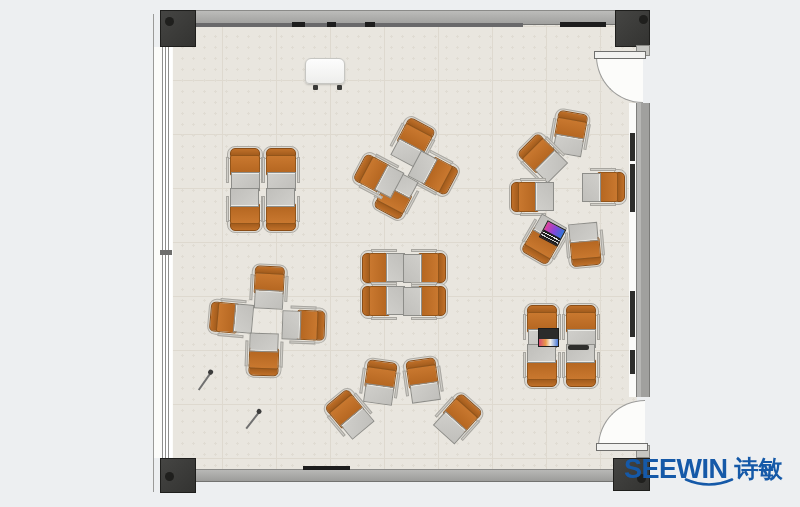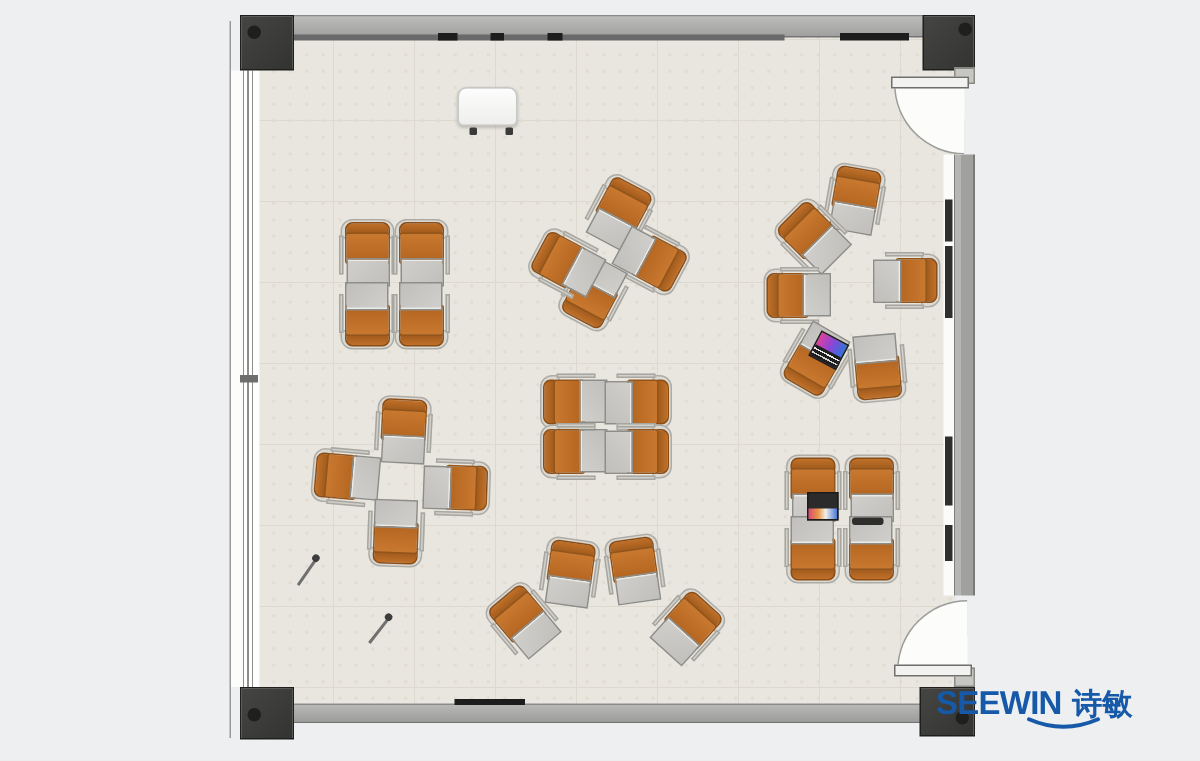--- a/index.html
+++ b/index.html
@@ -64,23 +64,23 @@
     background:linear-gradient(90deg,#d84a72,#e89a4a 35%,#f2efe8 60%,#4a7ad8);}
   .tablet{position:absolute;background:#2e2e2c;border-radius:2px;}
   .flipchart{position:absolute;background:linear-gradient(#fdfdfd,#eeeeec);border:1px solid #c6c6c2;border-radius:6px 6px 4px 4px;box-shadow:0 1px 2px rgba(0,0,0,.18);}
   .flipchart i{position:absolute;width:5px;height:5px;background:#3a3a38;border-radius:1px;display:block;}
   .pencil{position:absolute;width:8px;height:26px;}
   .pencil::before{content:'';position:absolute;left:3px;top:4px;width:2px;height:20px;background:#707070;}
   .pencil::after{content:'';position:absolute;left:1px;top:0;width:5px;height:5px;border-radius:50%;background:#3c3c3c;}
 
   
   #logo{position:absolute;left:624px;top:452px;height:34px;display:flex;align-items:center;gap:7px;color:var(--brand,#1559a8);}
-  #logo .wordmark{position:relative;font-size:22px;font-weight:bold;letter-spacing:-.5px;line-height:1;}
+  #logo .wordmark{position:relative;font-size:27px;font-weight:bold;letter-spacing:-.5px;line-height:1;}
   #logo .swoosh{position:absolute;left:60px;top:26px;}
-  #logo .cjk{font-size:20px;font-weight:bold;line-height:1;font-family:"DejaVu Sans","Liberation Sans",sans-serif;}
+  #logo .cjk{font-size:24px;font-weight:bold;line-height:1;font-family:"DejaVu Sans","Liberation Sans",sans-serif;}
 </style>
 </head>
 <body>
 
 <div id="stage">
 
   <div id="floor"></div>
 
   <div id="wall-top" class="wall"></div>
   <div id="wall-rail"></div>

